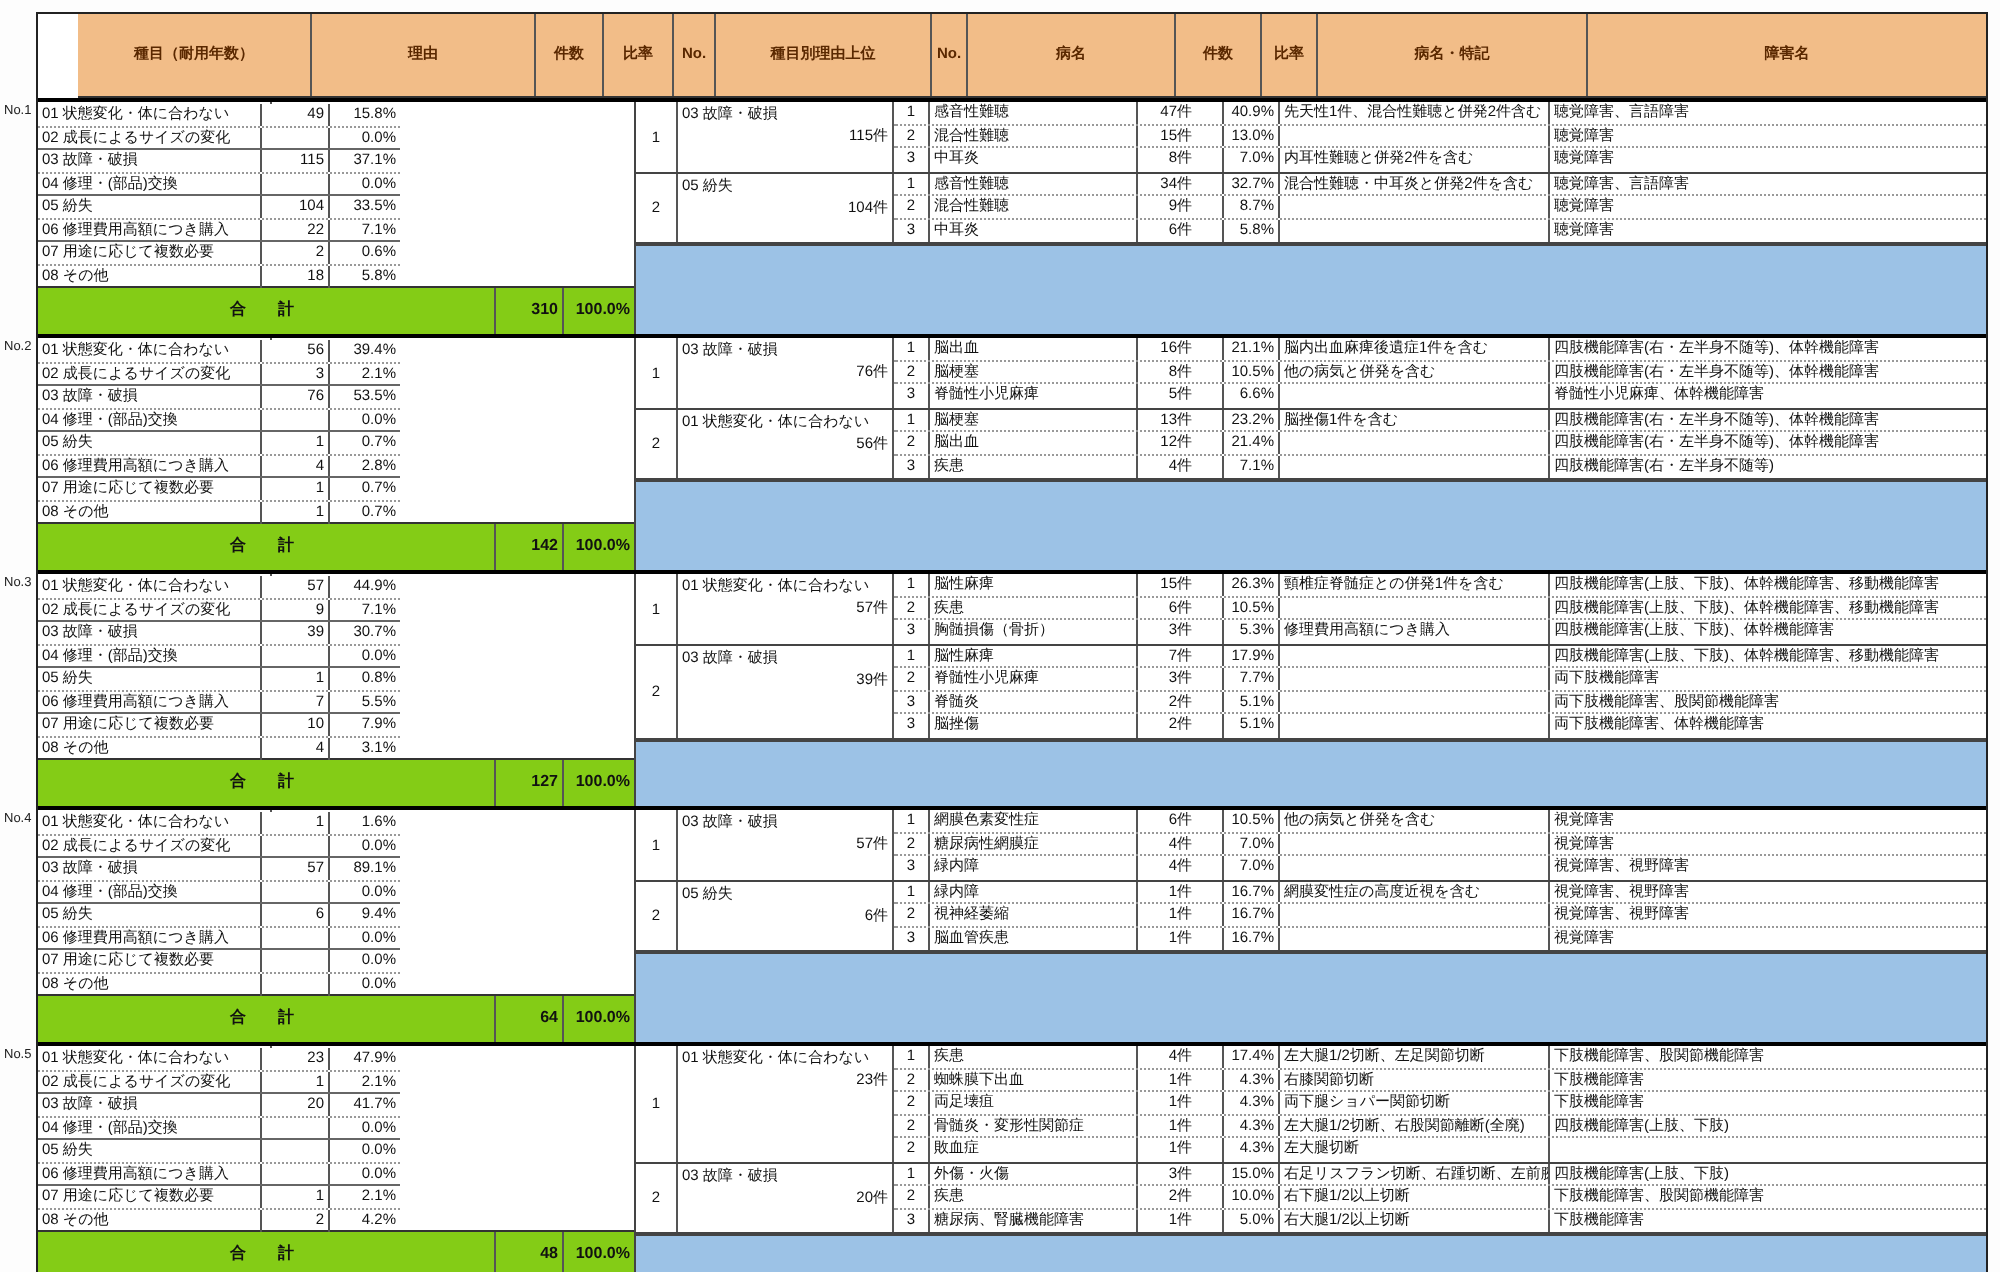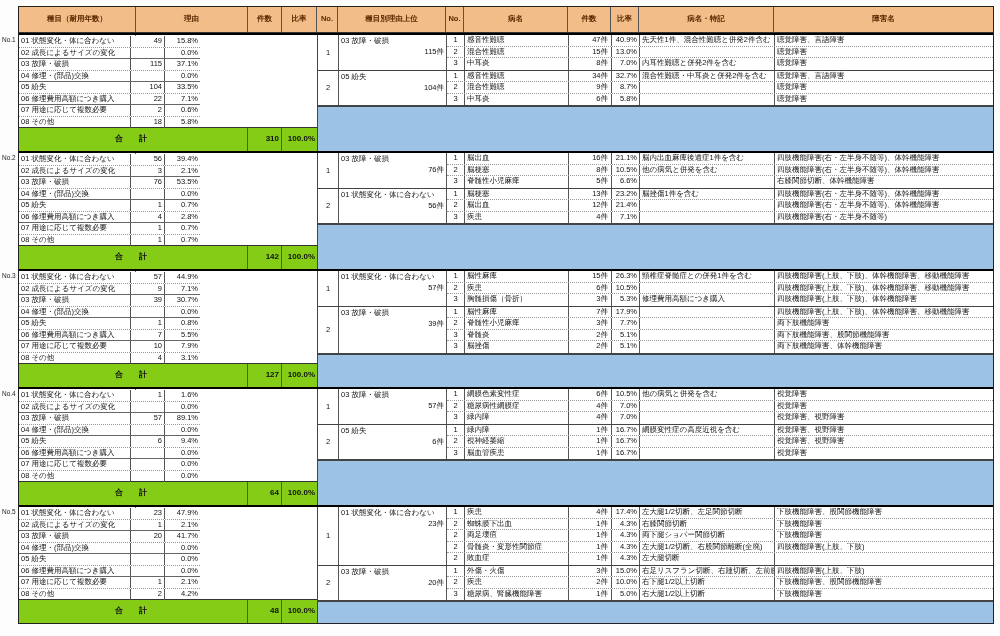--- a/index.html
+++ b/index.html
@@ -2,21 +2,21 @@
 <html><head>
 <meta charset="utf-8">
 <style>
   * { box-sizing: border-box; margin: 0; padding: 0; }
   html,body { width:1000px; height:636px; }
   body { background:#ffffff; font-family:"Liberation Sans","DejaVu Sans",sans-serif; color:#111; }
   .page { position:relative; width:1000px; height:636px; background:#fdfdfd; overflow:hidden; }
   .tbl { position:absolute; left:18px; top:6px; width:976px; border:1px solid #222; background:#fff; }
 
   
-  .hdr { display:flex; height:26px; background:#F2BD88; border-bottom:1px solid #333; }
+  .hdr { display:flex; height:42px; background:#F2BD88; border-bottom:1px solid #333;margin-left:20px; }
   .hdr > div { display:flex; align-items:center; justify-content:center; text-align:center;
                font-size:7.5px; font-weight:bold; color:#5a2800; border-right:1px solid #555; line-height:1.1; }
   .hc1{width:117px}.hc2{width:112px}.hc3{width:34px}.hc4{width:35px}.hc5{width:21px}
   .hc6{width:108px}.hc7{width:18px}.hc8{width:104px}.hc9{width:43px}.hc10{width:28px}
   .hc11{width:135px}.hc12{flex:1; border-right:none!important}
 
   
   .group { position:relative; display:flex; border-top:2px solid #000; }
   .group-no { position:absolute; left:-17px; top:1px; width:17px; font-size:6.5px; color:#222; }
 
@@ -46,21 +46,21 @@
   .topreason-cell { width:108px; border-right:1px solid #555; font-size:7.5px; padding:1px 2px 0 2px;
                     display:flex; flex-direction:column; overflow:hidden; }
   .tr-label { white-space:nowrap; overflow:hidden; }
   .tr-count { text-align:right; margin-top:1px; }
   .disease-rows { flex:1; display:flex; flex-direction:column; }
   .disease-row { display:flex; height:11.5px; border-bottom:1px dotted #999; }
   .disease-row:last-child { border-bottom:none; }
   .disease-row > div { font-size:7.5px; line-height:10px; white-space:nowrap; overflow:hidden; }
   .d-rank { width:18px; text-align:center; border-right:1px solid #555; }
   .d-name { width:104px; padding-left:2px; border-right:1px solid #555; }
-  .d-count{ width:43px; padding-right:3px; text-align:right; border-right:1px solid #555; }
+  .d-count{ width:43px; padding-right:15px; text-align:right; border-right:1px solid #555; }
   .d-pct  { width:28px; padding-right:2px; text-align:right; border-right:1px solid #555; }
   .d-note { width:135px; padding-left:2px; border-right:1px solid #555; font-size:7px; }
   .d-dis  { flex:1; padding-left:2px; font-size:7px; }
   .blue-filler { flex:1; background:#9CC2E6; border-top:1px solid #444; min-height:4px; }
 </style>
 </head>
 <body>
 
 <div class="page">
   <div class="tbl">
@@ -280,21 +280,21 @@
                   <div class="d-pct">10.5%</div>
                   <div class="d-note">他の病気と併発を含む</div>
                   <div class="d-dis">四肢機能障害(右・左半身不随等)、体幹機能障害</div>
                 </div>
                 <div class="disease-row">
                   <div class="d-rank">3</div>
                   <div class="d-name">脊髄性小児麻痺</div>
                   <div class="d-count">5件</div>
                   <div class="d-pct">6.6%</div>
                   <div class="d-note"></div>
-                  <div class="d-dis">右膝関節切断、体幹機能障害</div>
+                  <div class="d-dis">脊髄性小児麻痺、体幹機能障害</div>
                 </div>
               </div>
             </div>
             <div class="rank-block">
               <div class="rank-cell">2</div>
               <div class="topreason-cell">
                 <div class="tr-label">01 状態変化・体に合わない</div>
                 <div class="tr-count">56件</div>
               </div>
               <div class="disease-rows">

